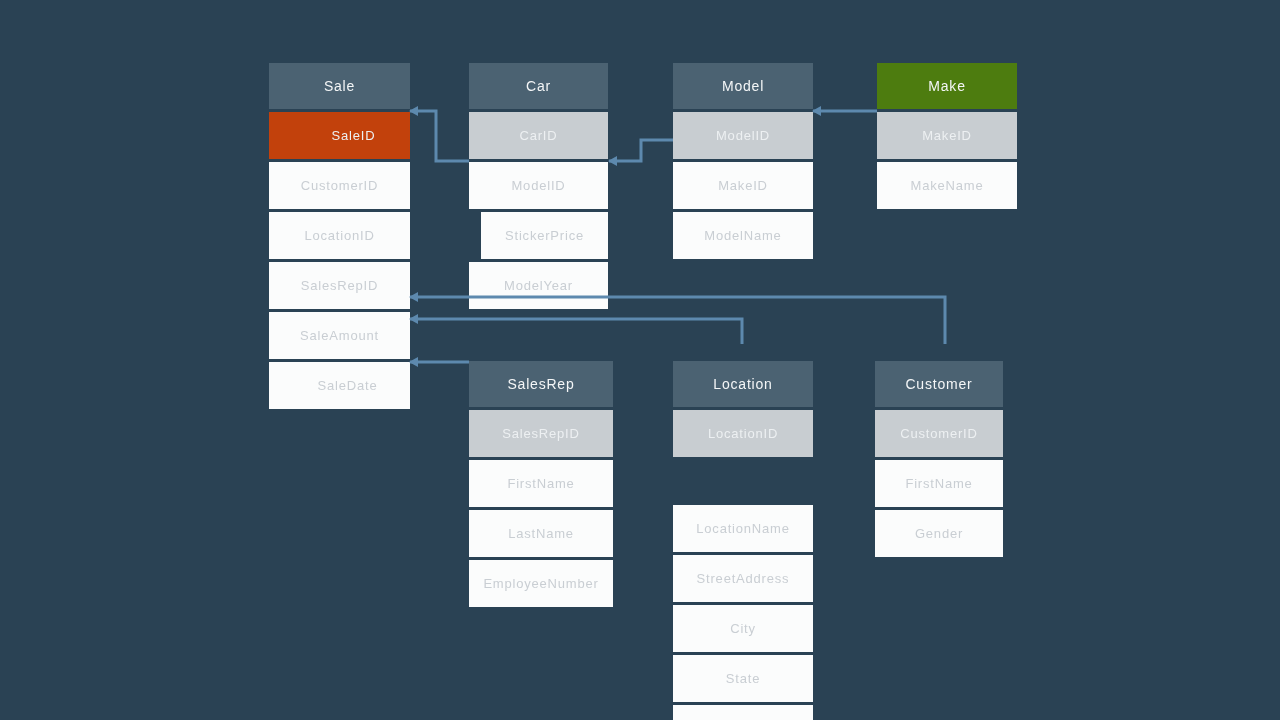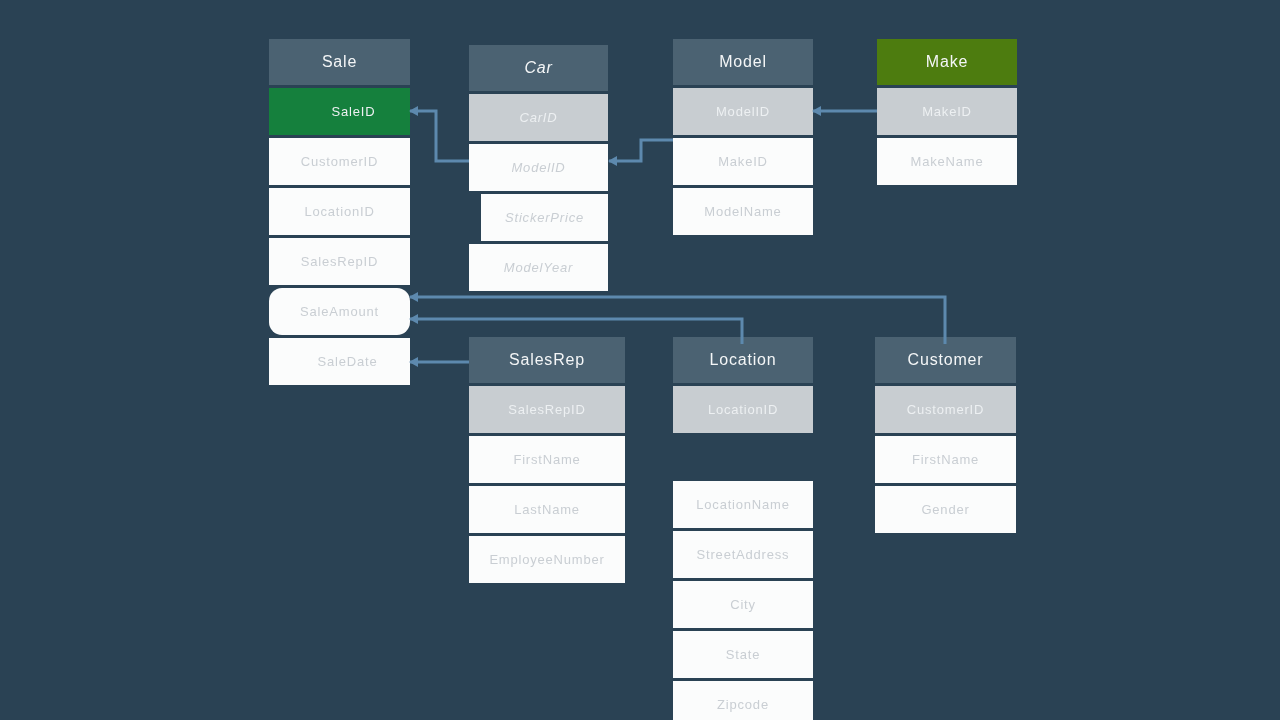--- a/index.html
+++ b/index.html
@@ -30,23 +30,24 @@
     z-index: 1;
   }
   .entity-header {
     height: 46px;
     margin-bottom: 3px;
     background: #4b6272;
     color: #f4f6f7;
     display: flex;
     align-items: center;
     justify-content: center;
-    font-size: 16px;
+    font-size: 14px;
     letter-spacing: 0.8px;
     font-weight: 400;
+    margin-top: 24px;
   }
   .entity-row {
     height: 47px;
     margin-bottom: 3px;
     background: #fbfcfc;
     color: #c9ced3;
     display: flex;
     align-items: center;
     justify-content: center;
     font-size: 13px;
@@ -93,61 +94,61 @@
         <path class="connector-tip" fill="#5d89ae" d="M 409 319 L 418 314 L 418 324 Z"></path>
       </g>
       <g>
         <polyline class="connector-line" stroke="#5d89ae" points="410,362 469,362"></polyline>
         <path class="connector-tip" fill="#5d89ae" d="M 409 362 L 418 357 L 418 367 Z"></path>
       </g>
     </svg>
   <div id="tables-layer">
       <div class="entity-table" style="left: 269px; top: 39px; width: 141px;">
         <div class="entity-header" style="background: rgb(75, 98, 114); color: rgb(244, 246, 247);">Sale</div>
-        <div class="entity-row key" style="background: #15803d; color: rgb(237, 240, 242); padding-left: 28px;">SaleID</div>
+        <div class="entity-row key" style="background: #c2410c; color: rgb(237, 240, 242); padding-left: 28px;">SaleID</div>
         <div class="entity-row" style="background: rgb(251, 252, 252); color: rgb(201, 206, 211);">CustomerID</div>
         <div class="entity-row" style="background: rgb(251, 252, 252); color: rgb(201, 206, 211);">LocationID</div>
         <div class="entity-row" style="background: rgb(251, 252, 252); color: rgb(201, 206, 211);">SalesRepID</div>
-        <div class="entity-row" style="background: rgb(251, 252, 252); color: rgb(201, 206, 211); border-radius: 13px;">SaleAmount</div>
+        <div class="entity-row" style="background: rgb(251, 252, 252); color: rgb(201, 206, 211);">SaleAmount</div>
         <div class="entity-row" style="background: rgb(251, 252, 252); color: rgb(201, 206, 211); padding-left: 16px;">SaleDate</div>
       </div>
-      <div class="entity-table" style="left: 469px; top: 45px; width: 139px; font-style: italic;">
+      <div class="entity-table" style="left: 469px; top: 39px; width: 139px;">
         <div class="entity-header" style="background: rgb(75, 98, 114); color: rgb(244, 246, 247);">Car</div>
         <div class="entity-row key" style="background: rgb(200, 205, 209); color: rgb(237, 240, 242);">CarID</div>
         <div class="entity-row" style="background: rgb(251, 252, 252); color: rgb(201, 206, 211);">ModelID</div>
         <div class="entity-row" style="background: rgb(251, 252, 252); color: rgb(201, 206, 211); margin-left: 12px;">StickerPrice</div>
         <div class="entity-row" style="background: rgb(251, 252, 252); color: rgb(201, 206, 211);">ModelYear</div>
       </div>
       <div class="entity-table" style="left: 673px; top: 39px; width: 140px;">
         <div class="entity-header" style="background: rgb(75, 98, 114); color: rgb(244, 246, 247);">Model</div>
         <div class="entity-row key" style="background: rgb(200, 205, 209); color: rgb(237, 240, 242);">ModelID</div>
         <div class="entity-row" style="background: rgb(251, 252, 252); color: rgb(201, 206, 211);">MakeID</div>
         <div class="entity-row" style="background: rgb(251, 252, 252); color: rgb(201, 206, 211);">ModelName</div>
       </div>
       <div class="entity-table" style="left: 877px; top: 39px; width: 140px;">
         <div class="entity-header" style="background: #4d7c0f; color: rgb(244, 246, 247);">Make</div>
         <div class="entity-row key" style="background: rgb(200, 205, 209); color: rgb(237, 240, 242);">MakeID</div>
         <div class="entity-row" style="background: rgb(251, 252, 252); color: rgb(201, 206, 211);">MakeName</div>
       </div>
-      <div class="entity-table" style="left: 469px; top: 337px; width: 156px;">
+      <div class="entity-table" style="left: 469px; top: 337px; width: 144px;">
         <div class="entity-header" style="background: rgb(75, 98, 114); color: rgb(244, 246, 247);">SalesRep</div>
         <div class="entity-row key" style="background: rgb(200, 205, 209); color: rgb(237, 240, 242);">SalesRepID</div>
         <div class="entity-row" style="background: rgb(251, 252, 252); color: rgb(201, 206, 211);">FirstName</div>
         <div class="entity-row" style="background: rgb(251, 252, 252); color: rgb(201, 206, 211); text-align: center;">LastName</div>
         <div class="entity-row" style="background: rgb(251, 252, 252); color: rgb(201, 206, 211);">EmployeeNumber</div>
       </div>
       <div class="entity-table" style="left: 673px; top: 337px; width: 140px;">
         <div class="entity-header" style="background: rgb(75, 98, 114); color: rgb(244, 246, 247);">Location</div>
         <div class="entity-row key" style="background: rgb(200, 205, 209); color: rgb(237, 240, 242);">LocationID</div>
         <div class="entity-row" style="background: rgb(251, 252, 252); color: rgb(201, 206, 211); margin-top: 48px;">LocationName</div>
         <div class="entity-row" style="background: rgb(251, 252, 252); color: rgb(201, 206, 211);">StreetAddress</div>
         <div class="entity-row" style="background: rgb(251, 252, 252); color: rgb(201, 206, 211);">City</div>
         <div class="entity-row" style="background: rgb(251, 252, 252); color: rgb(201, 206, 211);">State</div>
         <div class="entity-row" style="background: rgb(251, 252, 252); color: rgb(201, 206, 211);">Zipcode</div>
       </div>
-      <div class="entity-table" style="left: 875px; top: 337px; width: 141px;">
+      <div class="entity-table" style="left: 875px; top: 337px; width: 128px;">
         <div class="entity-header" style="background: rgb(75, 98, 114); color: rgb(244, 246, 247);">Customer</div>
         <div class="entity-row key" style="background: rgb(200, 205, 209); color: rgb(237, 240, 242);">CustomerID</div>
         <div class="entity-row" style="background: rgb(251, 252, 252); color: rgb(201, 206, 211);">FirstName</div>
         <div class="entity-row" style="background: rgb(251, 252, 252); color: rgb(201, 206, 211);">Gender</div>
       </div>
     </div>
 </div>
 
 </body></html>

